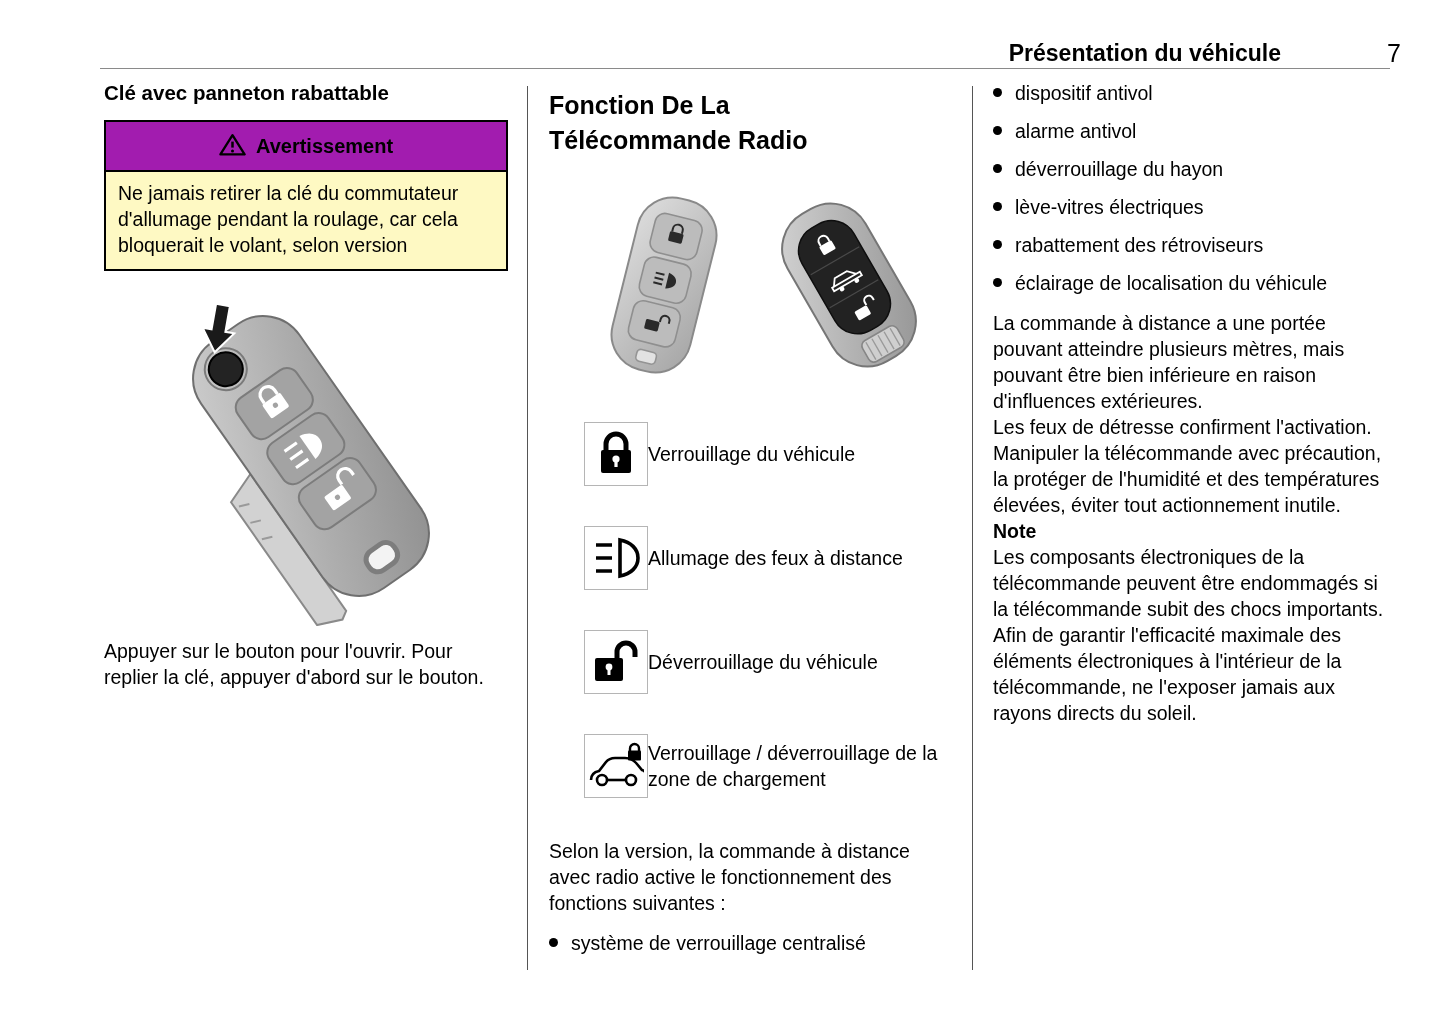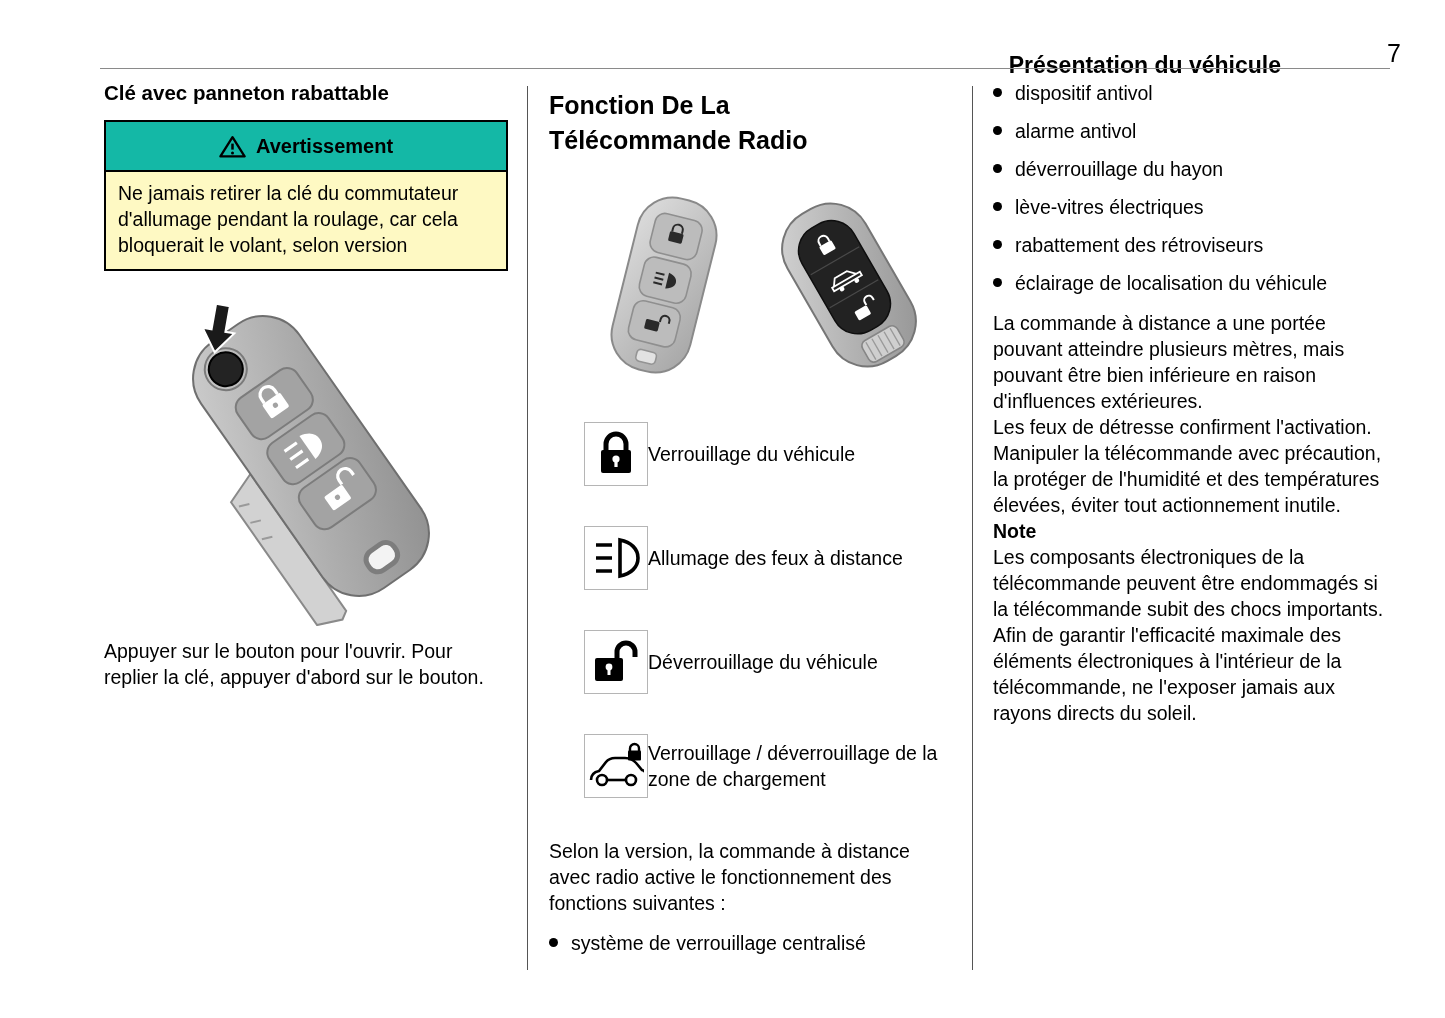--- a/index.html
+++ b/index.html
@@ -1,36 +1,36 @@
 <!DOCTYPE html>
 <html><head>
 <meta charset="utf-8">
 <style>
   html,body { margin:0; padding:0; background:#fff; }
   .page {
     position:relative; width:1445px; height:1018px; background:#ffffff;
     font-family:"Liberation Sans", sans-serif; color:#000; overflow:hidden;
   }
-  .page-title { position:absolute; top:52px; right:164px; font-size:23px; font-weight:bold; }
+  .page-title { position:absolute; top:40px; right:164px; font-size:23px; font-weight:bold; }
   .page-number { position:absolute; top:39px; right:44px; font-size:25px; }
   .header-rule { position:absolute; top:68px; left:100px; right:55px; height:1px; background:#8a8a8a; }
   .divider { position:absolute; top:86px; height:884px; width:1px; background:#555; }
   .divider.d1 { left:527px; } .divider.d2 { left:972px; }
 
   .col { position:absolute; top:80px; font-size:19.5px; line-height:26px; }
   .col1 { left:104px; width:404px; }
   .col2 { left:549px; width:400px; }
   .col3 { left:993px; width:396px; }
 
   .col-heading { font-size:20.5px; font-weight:bold; margin:0 0 14px; line-height:1.25; }
   .col2 .col-heading { font-size:25px; line-height:35px; margin:8px 0 22px; width:300px; }
 
   .warning-box { border:2px solid #000; }
-  .warning-head { background:#14b8a6; border-bottom:2px solid #000; padding:11px 12px;
-    display:flex; align-items:flex-end; justify-content:center; gap:10px;
+  .warning-head { background:#a21caf; border-bottom:2px solid #000; padding:11px 12px;
+    display:flex; align-items:flex-start; justify-content:center; gap:10px;
     font-weight:bold; font-size:20px; }
   .warning-body { padding:8px 12px 11px; background:#fef9c3; }
 
   .key-figure { margin:20px 0 6px; text-align:center; }
   .caption { margin:12px 0 0; }
 
   .remotes-figure { margin:0 0 26px; text-align:center; }
 
   .func-row { display:flex; align-items:center; margin-bottom:40px;padding-left:35px; }
   .icon-box { width:64px; height:64px; border:1px solid #b5b5b5; box-sizing:border-box;

